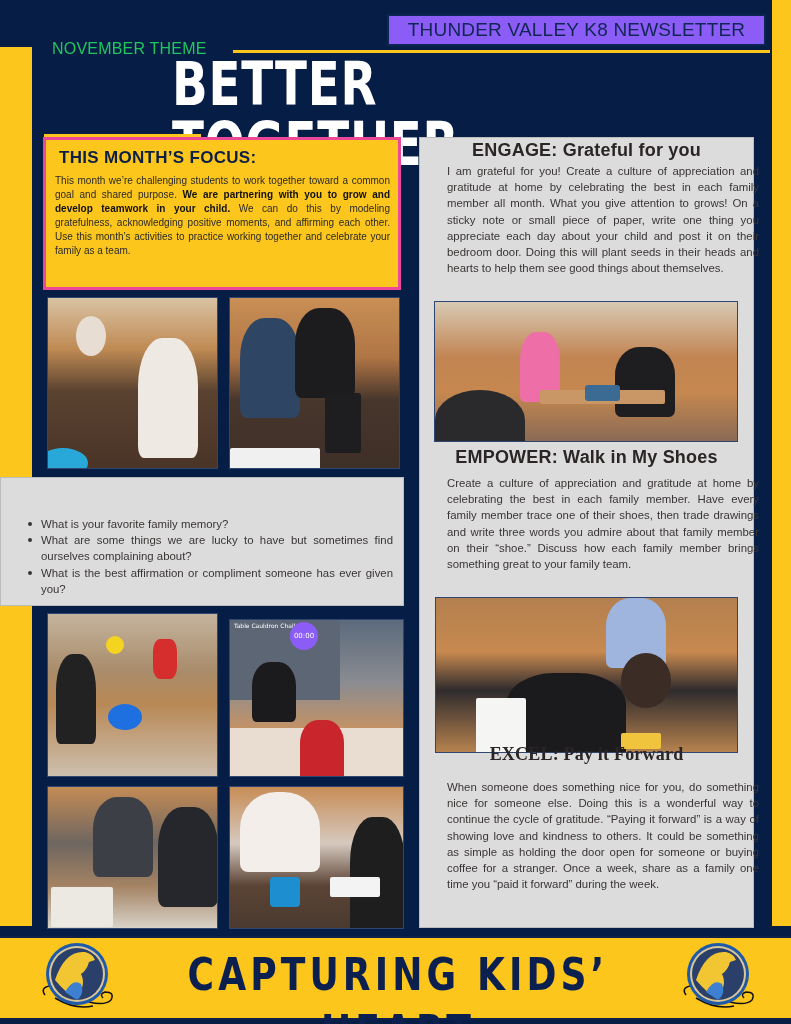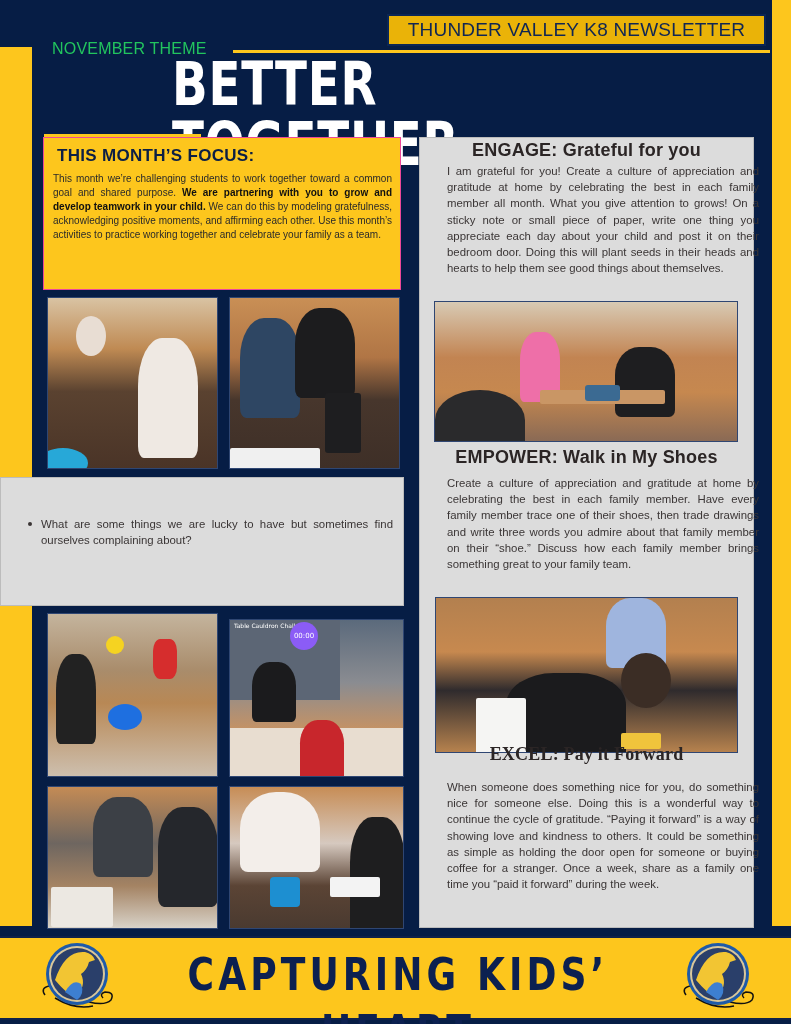--- a/index.html
+++ b/index.html
@@ -6,30 +6,30 @@
   html, body { width: 791px; height: 1024px; overflow: hidden; }
   body { background: #061d45; font-family: "Liberation Sans", "DejaVu Sans", sans-serif; position: relative; }
   .abs { position: absolute; }
 
   
   .left-bar { left: 0; top: 47px; width: 32px; height: 430px; background: #fdc61d; }
   .left-bar2 { left: 0; top: 606px; width: 32px; height: 320px; background: #fdc61d; }
   .right-bar { left: 772px; top: 0; width: 19px; height: 926px; background: #fdc61d; }
 
   
-  .nl-tag { left: 387px; top: 14px; width: 379px; height: 32px; background: #eab308; border: 2px solid #0b2655;
+  .nl-tag { left: 387px; top: 14px; width: 379px; height: 32px; background: #8b5cf6; border: 2px solid #0b2655;
             color: #102654; font-size: 19px; text-align: center; line-height: 28px; letter-spacing: 0.2px; }
   .header-line { left: 233px; top: 50px; width: 537px; height: 3px; background: #fdc61d; }
   .nov-theme { left: 52px; top: 40px; color: #22c55e; font-size: 16px; letter-spacing: 0.2px; }
   .title { left: 172px; top: 54px; color: #fff; font-family: "DejaVu Sans", sans-serif; font-weight: bold;
            font-size: 60px; letter-spacing: 1px; transform: scaleX(0.78); transform-origin: left top; line-height: 1; }
   .title-underline { left: 44px; top: 134px; width: 157px; height: 3px; background: #fdc61d; }
 
   
-  .focus { left: 43px; top: 137px; width: 358px; height: 153px; background: #fdc61d; border: 1px solid #ec4899;
+  .focus { left: 43px; top: 137px; width: 358px; height: 153px; background: #fdc61d; border: 3px solid #ec4899;
            padding: 8px 8px 0 9px; color: #1d1d1d; }
   .focus h2 { font-size: 17px; font-weight: 900; color: #0c1f45; margin: 0 0 6px 4px; letter-spacing: 0.3px; }
   .focus p { font-size: 10px; line-height: 14px; text-align: justify; color: #2a2a2a; }
   .focus p b { color: #111; }
 
   
   .photo { position: absolute; border: 1px solid #2f4672; overflow: hidden; }
   .ph1 { left: 47px; top: 297px; width: 171px; height: 172px; background: linear-gradient(180deg, #d9c3a3 0%, #bf8a53 30%, #5a4230 55%, #4a3427 100%); }
   .ph2 { left: 229px; top: 297px; width: 171px; height: 172px; background: linear-gradient(180deg, #c98f55 0%, #b07545 35%, #47362c 60%, #3e2f27 100%); }
   .ph3 { left: 47px; top: 613px; width: 171px; height: 164px; background: linear-gradient(180deg, #c4b49d 0%, #a98c6b 35%, #b88855 55%, #cdbfae 100%); }
@@ -87,21 +87,23 @@
 </div>
 <div class="photo ph2">
   <div class="shape" style="left:10px;top:20px;width:60px;height:100px;background:#2e4663;border-radius:40% 40% 10% 10%;"></div>
   <div class="shape" style="left:65px;top:10px;width:60px;height:90px;background:#1c1c1e;border-radius:40% 40% 10% 10%;"></div>
   <div class="shape" style="left:95px;top:95px;width:36px;height:60px;background:#1e1e20;border-radius:3px;"></div>
   <div class="shape" style="left:0;top:150px;width:90px;height:22px;background:#f0f0f0;border-radius:2px;"></div>
 </div>
 
 <div class="abs convo">
   <ul>
+    <li><span class="dot"></span><span>What is your favorite family memory?</span></li>
     <li><span class="dot"></span><span>What are some things we are lucky to have but sometimes find ourselves complaining about?</span></li>
+    <li><span class="dot"></span><span>What is the best affirmation or compliment someone has ever given you?</span></li>
   </ul>
 </div>
 
 <div class="photo ph3">
   <div class="shape" style="left:8px;top:40px;width:40px;height:90px;background:#222;border-radius:40% 40% 10% 10%;"></div>
   <div class="shape" style="left:60px;top:90px;width:34px;height:26px;background:#1e6fe0;"></div>
   <div class="shape" style="left:58px;top:22px;width:18px;height:18px;background:#f5d321;"></div>
   <div class="shape" style="left:105px;top:25px;width:24px;height:40px;background:#d62d2d;border-radius:30%;"></div>
 </div>
 <div class="photo ph4">

